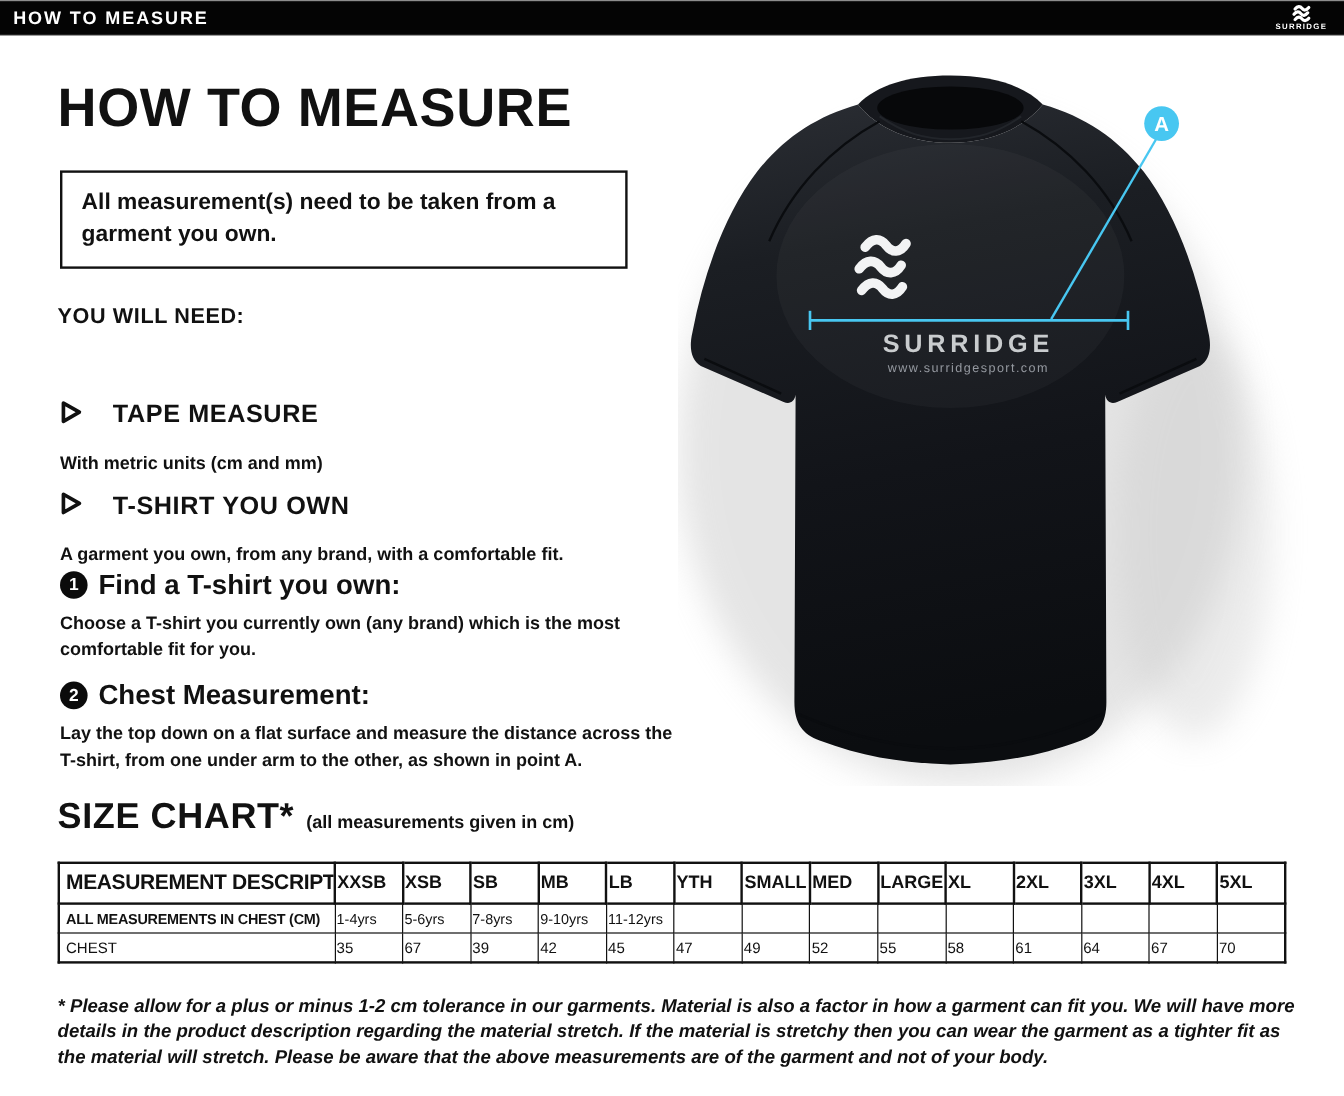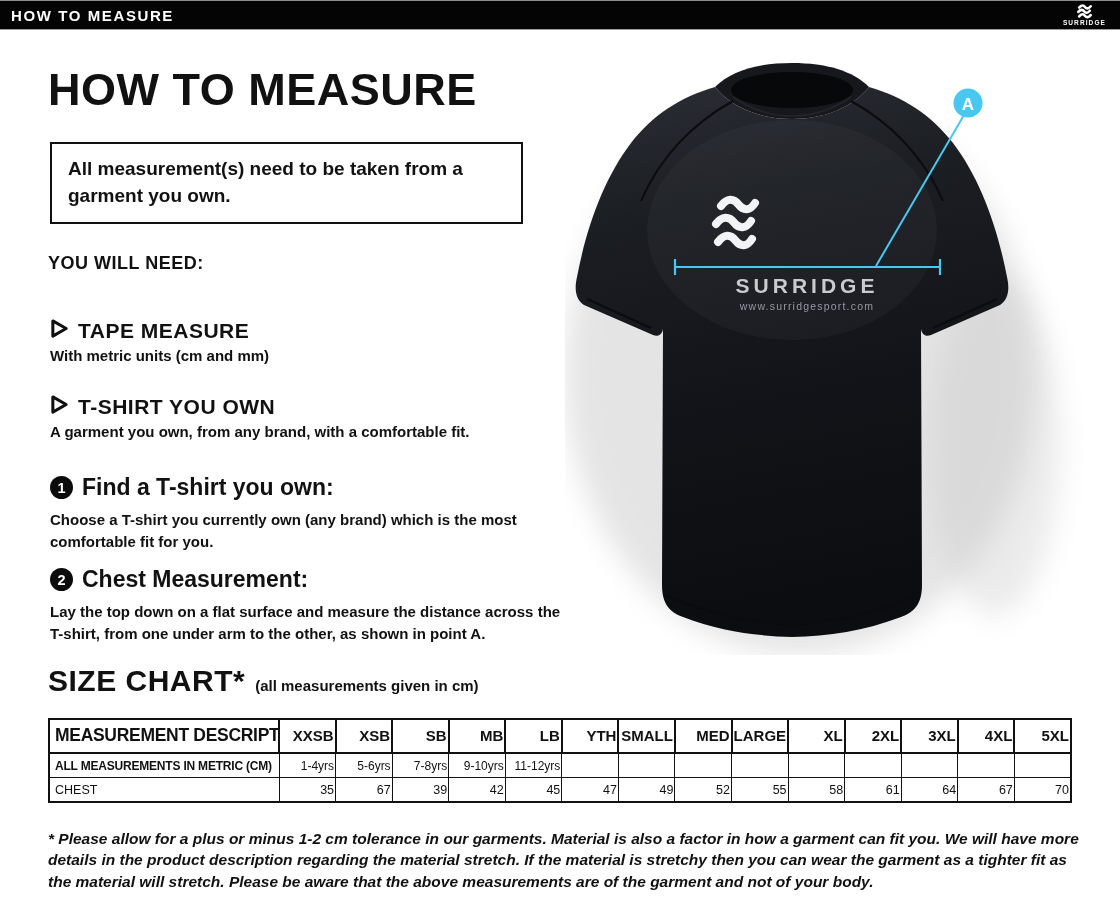--- a/index.html
+++ b/index.html
@@ -28,21 +28,21 @@
     position:absolute;left:50px;top:142px;width:437px;
     border:2.5px solid #111;padding:12px 16px;
     font-size:19px;font-weight:bold;line-height:1.42;
   }
   .need-heading{
     position:absolute;left:48px;top:253px;margin:0;
     font-size:18px;font-weight:bold;letter-spacing:.5px;
   }
   .need-item{position:absolute;left:50px;width:540px;}
   .need-item .row{display:flex;align-items:center;gap:9px;}
-  .need-item h3{margin:0;font-size:21px;font-weight:bold;letter-spacing:.5px;}
+  .need-item h3{margin:16px;font-size:21px;font-weight:bold;letter-spacing:.5px;}
   .need-item p{margin:4px 0 0 0;font-size:15px;font-weight:bold;}
   #need-1{top:318px;}
   #need-2{top:394px;}
   .step{position:absolute;left:50px;width:540px;}
   .step .row{display:flex;align-items:center;gap:9px;}
   .step h3{margin:0;font-size:23px;font-weight:bold;}
   .step-num{
     width:23px;height:23px;border-radius:50%;background:#0b0b0b;color:#fff;
     font-size:14.5px;font-weight:bold;display:inline-flex;
     align-items:center;justify-content:center;flex:0 0 23px;
@@ -53,21 +53,21 @@
   
   .size-chart-heading{
     position:absolute;left:48px;top:664px;display:flex;align-items:baseline;gap:10px;justify-content:space-between;
   }
   .size-chart-heading .main{font-size:30px;font-weight:bold;letter-spacing:.5px;}
   .size-chart-heading .sub{font-size:15px;font-weight:bold;}
   table.size-chart{
     position:absolute;left:48px;top:718px;width:1024px;
     border-collapse:collapse;table-layout:fixed;border:2px solid #111;
   }
-  .size-chart th,.size-chart td{border:1px solid #111;text-align:right;overflow:hidden;white-space:nowrap;}
+  .size-chart th,.size-chart td{border:1px solid #111;text-align:left;overflow:hidden;white-space:nowrap;}
   .size-chart thead th{
     border-width:2px;font-size:15px;font-weight:bold;padding:5px 1px 6px;
   }
   .size-chart thead th:first-child{
     font-size:17.5px;text-align:left;padding-left:5px;letter-spacing:-.3px;
   }
   .size-chart tbody td{font-size:12px;font-weight:normal;padding:3px 1px;height:17px;}
   .size-chart tbody td.row-label{text-align:left;padding-left:5px;}
   .size-chart tbody tr:first-child td.row-label{font-weight:bold;font-size:12px;letter-spacing:-.2px;}
   .size-chart tbody tr:last-child td{font-size:12.5px;margin-left:28px;}
@@ -164,21 +164,21 @@
         <th>LARGE</th>
         <th>XL</th>
         <th>2XL</th>
         <th>3XL</th>
         <th>4XL</th>
         <th>5XL</th>
       </tr>
     </thead>
   <tbody>
       <tr>
-        <td class="row-label">ALL MEASUREMENTS IN METRIC (CM)</td>
+        <td class="row-label">ALL MEASUREMENTS IN CHEST (CM)</td>
         <td>1-4yrs</td>
         <td>5-6yrs</td>
         <td>7-8yrs</td>
         <td>9-10yrs</td>
         <td>11-12yrs</td>
         <td></td>
         <td></td>
         <td></td>
         <td></td>
         <td></td>

